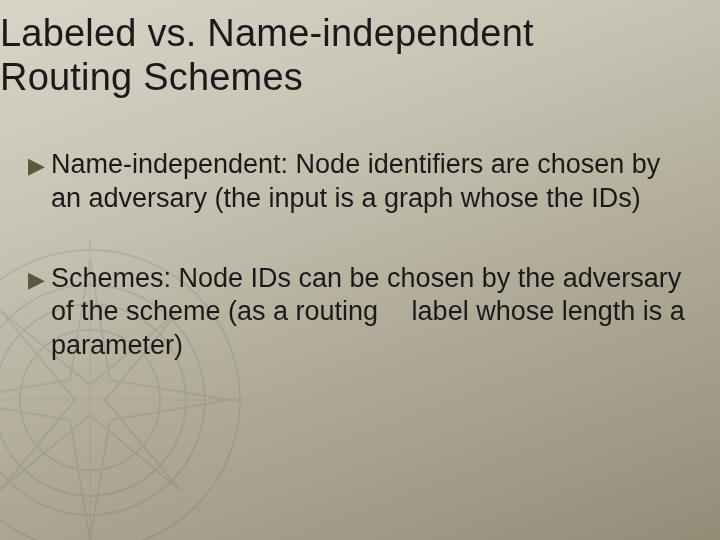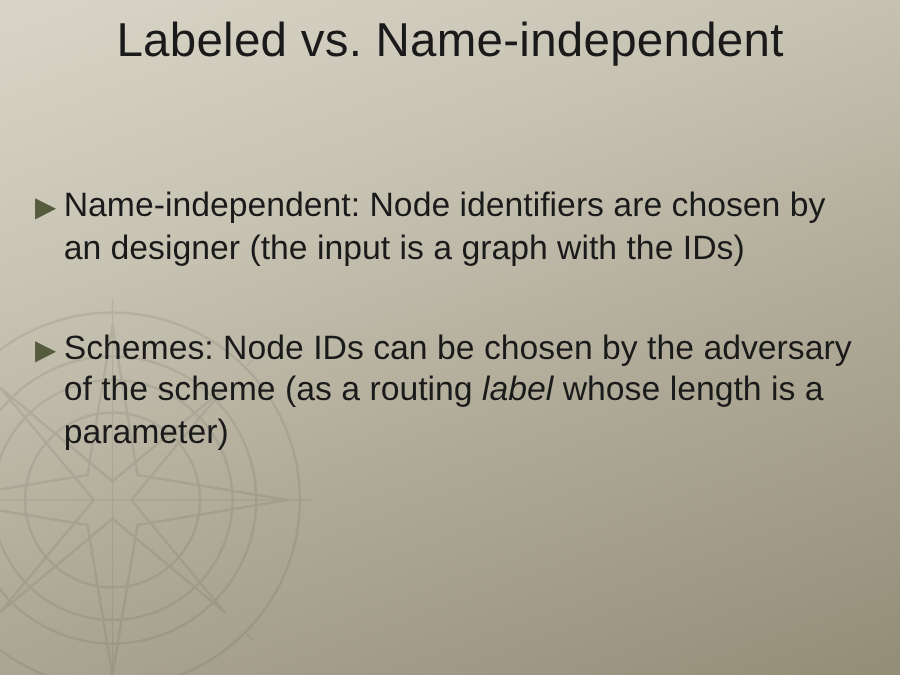--- a/index.html
+++ b/index.html
@@ -24,21 +24,20 @@
     width: 360px;
     height: 420px;
     opacity: 0.12;
     pointer-events: none;
   }
   .title {
     position: absolute;
     top: 12px;
     left: 0;
     right: 0;
-    text-align: center;
     font-size: 38px;
     line-height: 1.15;
     color: #1a1a1a;
     font-weight: 400;
     letter-spacing: 0.2px;
   }
   .body {
     position: absolute;
     top: 148px;
     left: 28px;
@@ -62,21 +61,21 @@
     margin-right: 6px;
     position: relative;
     top: 1px;
   }
   .bullet-text {
     flex: 1 1 auto;
   }
   .term {
   }
   .italic {
-    font-style: italic;
+    margin-left: 26px;
   }
 </style>
 </head>
 <body>
 
 <div class="slide">
 
   <svg class="watermark" viewBox="0 0 360 420">
     <g fill="none" stroke="#4a4a40" stroke-width="2">
       <circle cx="150" cy="260" r="150"></circle>
@@ -104,29 +103,30 @@
 
     <g fill="none" stroke="#4a4a40" stroke-width="1.5" opacity="0.8">
       <path d="M-20 380 q20 -15 32 0 q-12 12 -26 4"></path>
       <path d="M-10 400 q18 -12 30 2 q-10 10 -24 4"></path>
       <path d="M0 418 q18 -12 30 2 q-10 10 -24 4"></path>
     </g>
   </svg>
 
   <div class="title">
     <span>Labeled vs. Name-independent</span><br>
+    <span>Routing Schemes</span>
   </div>
 
   <div class="body">
 
     <div class="bullet-block">
       <div class="bullet-row">
         <span class="arrow">▶</span>
         <div class="bullet-text">
-          <span class="term">Name-independent:</span><span> Node identifiers are chosen by an designer (the input is a graph with the IDs)</span>
+          <span class="term">Name-independent:</span><span> Node identifiers are chosen by an adversary (the input is a graph whose the IDs)</span>
         </div>
       </div>
     </div>
 
     <div class="bullet-block">
       <div class="bullet-row">
         <span class="arrow">▶</span>
         <div class="bullet-text">
           <span class="term">Schemes:</span><span> Node IDs can be chosen by the adversary of the scheme (as a routing </span><span class="italic">label</span><span> whose length is a parameter)</span>
         </div>

